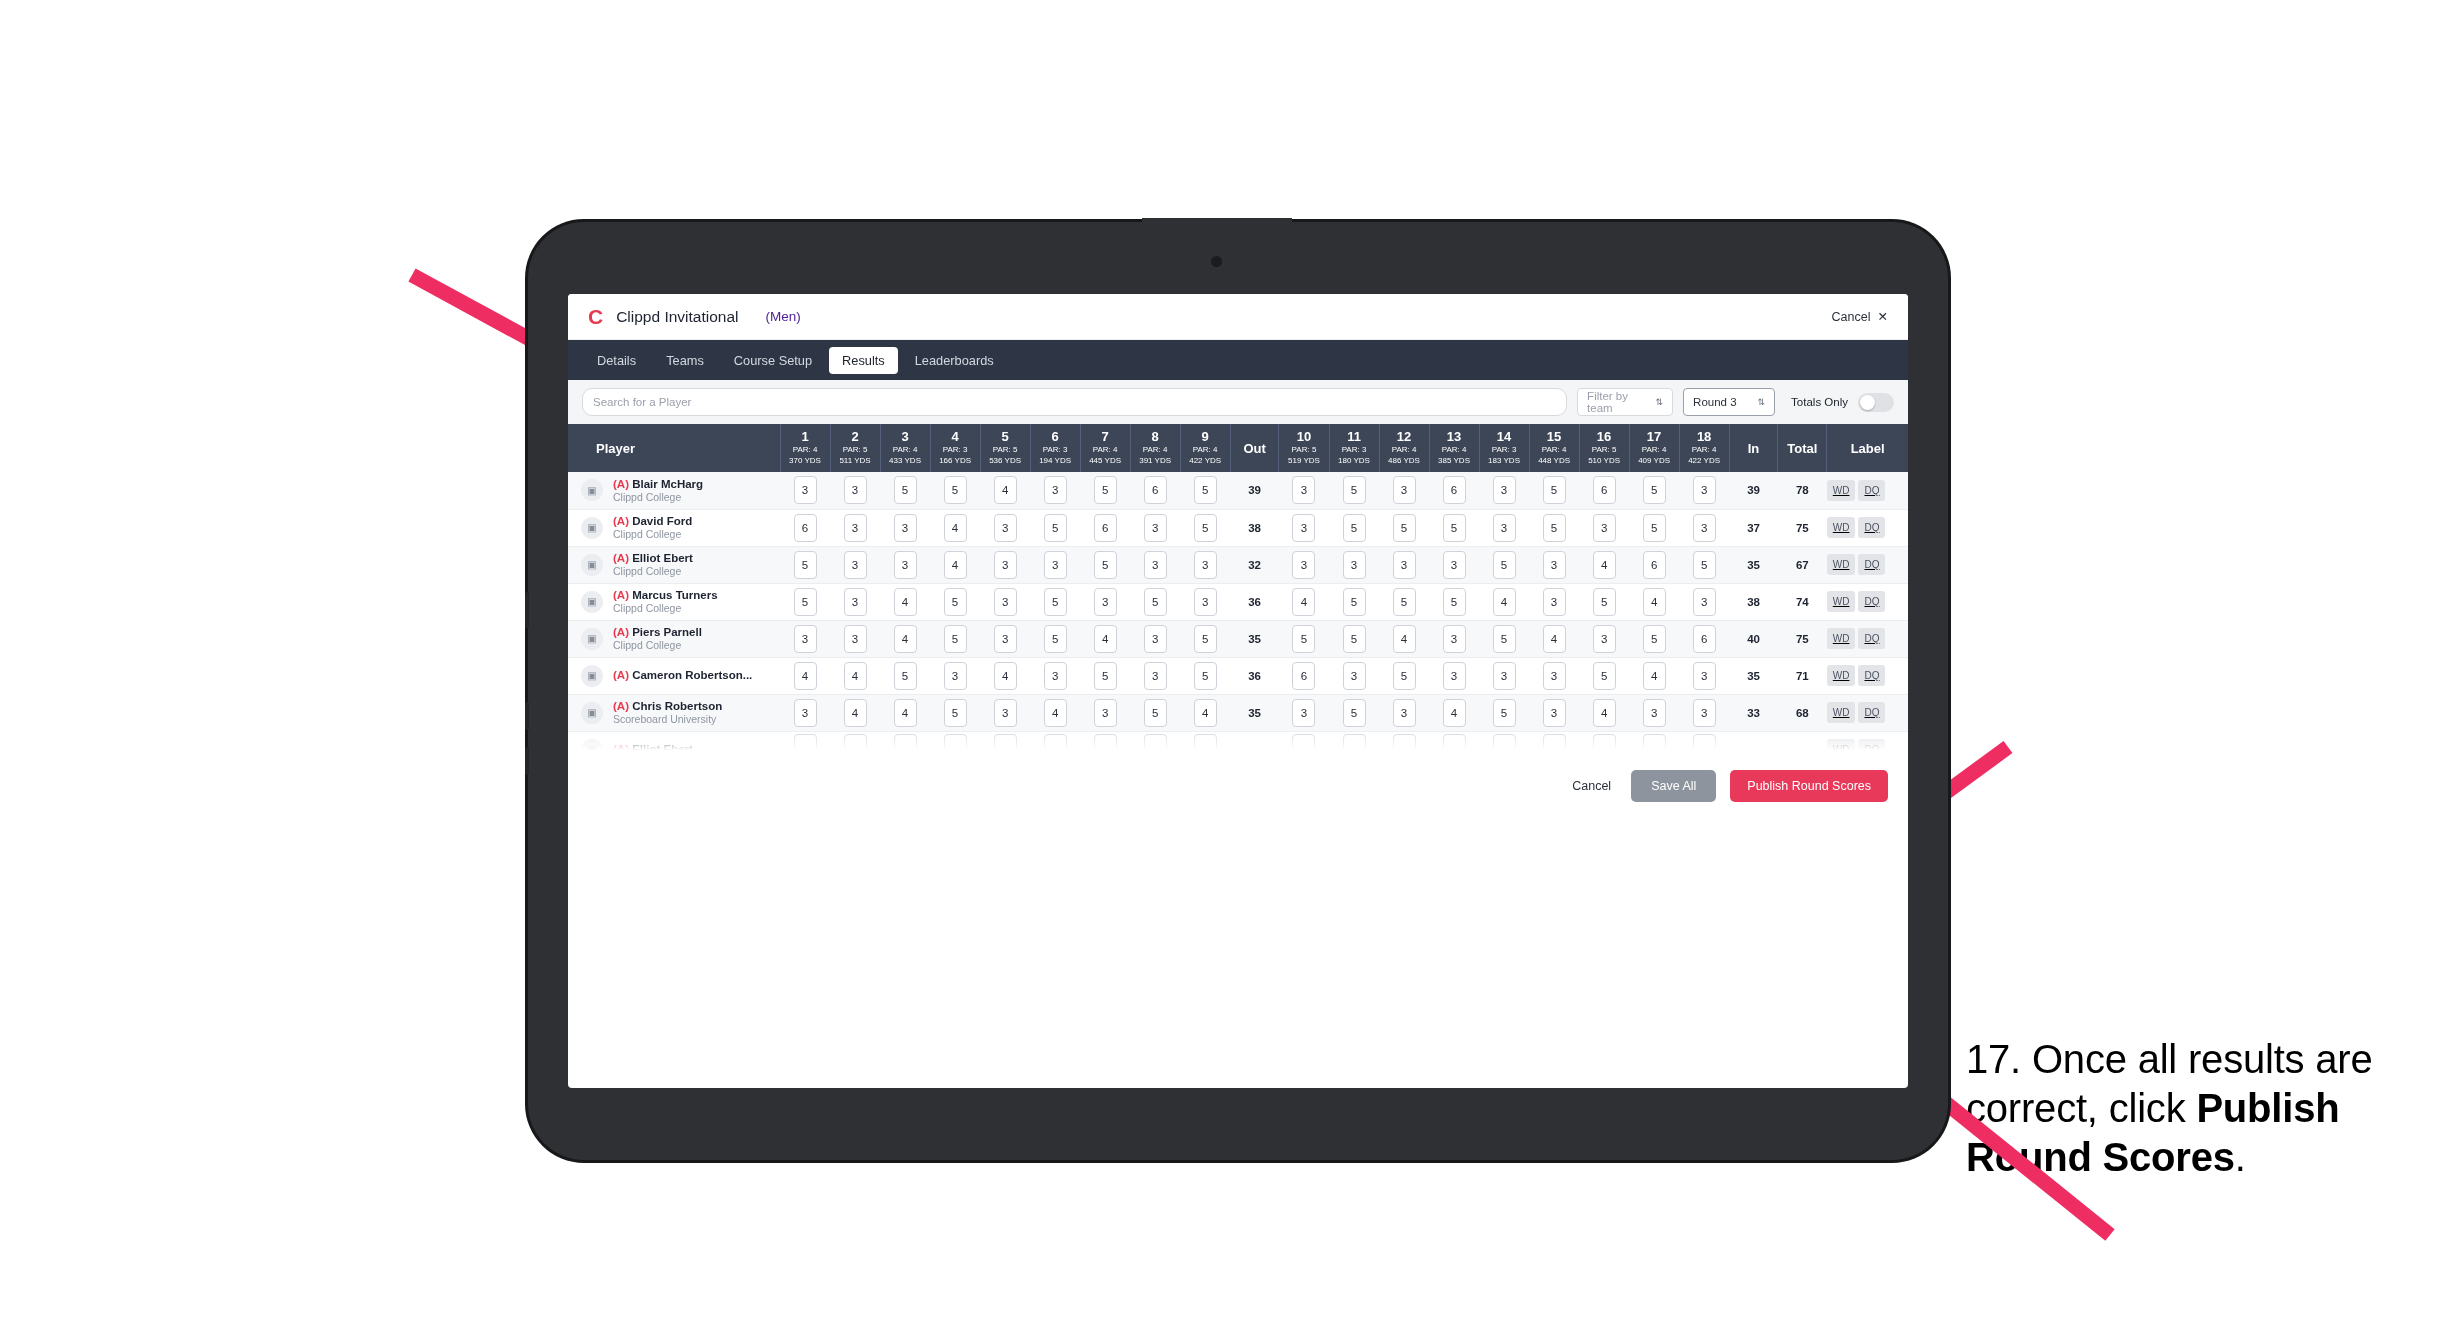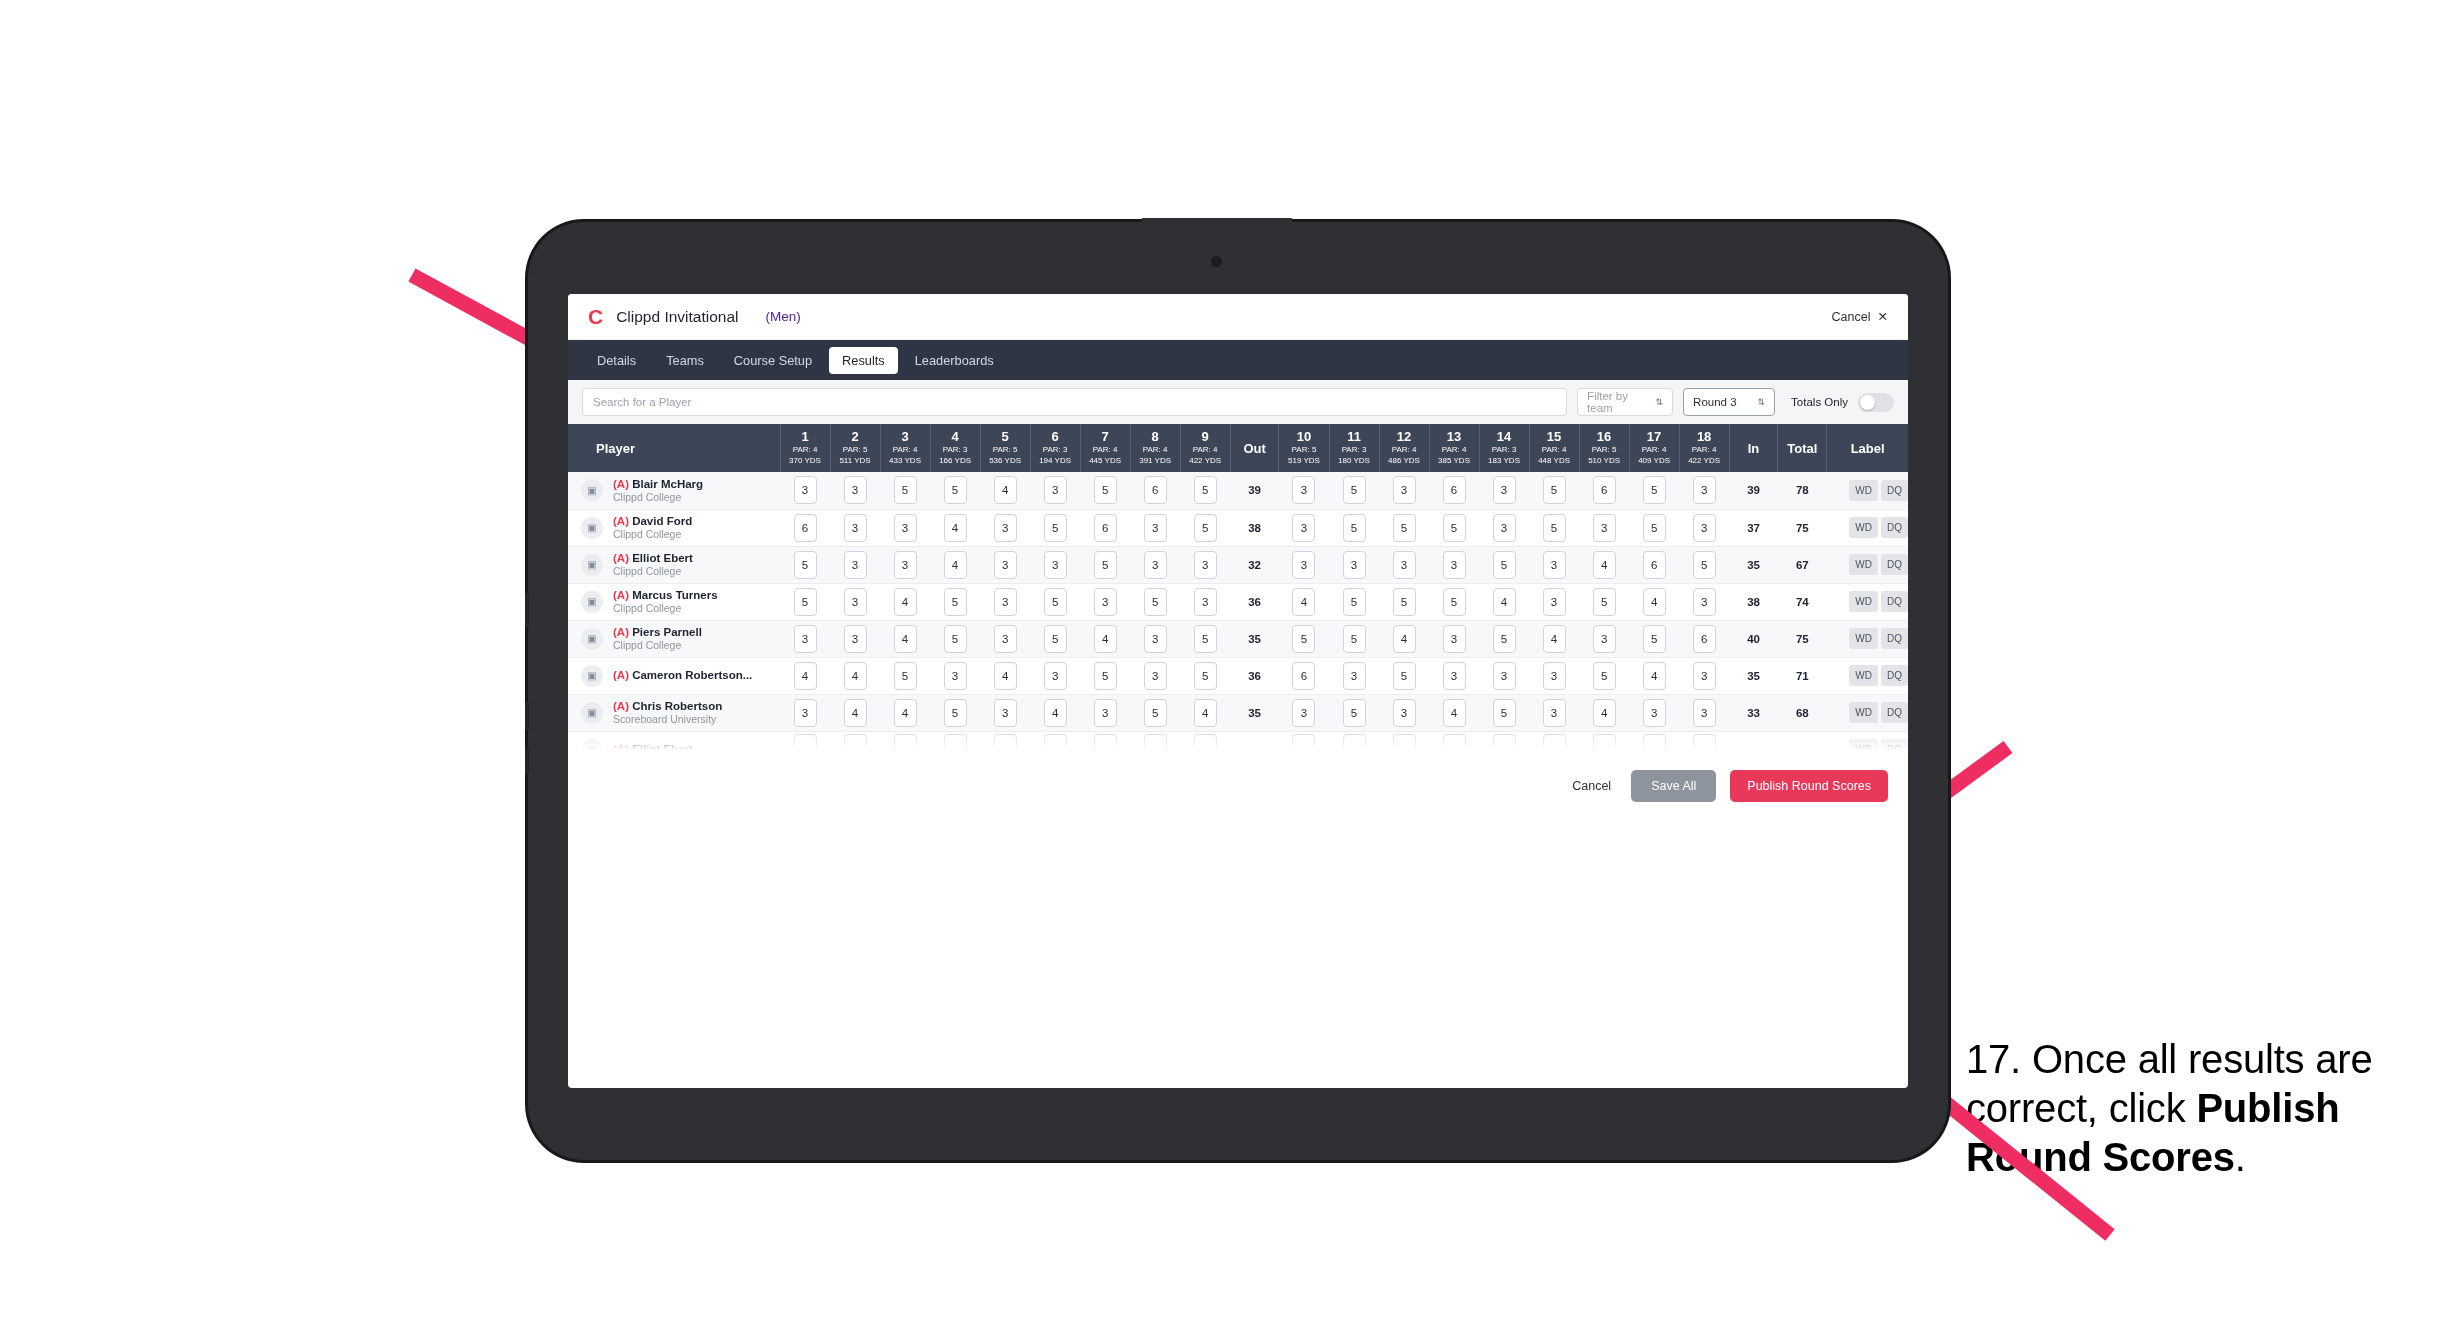--- a/index.html
+++ b/index.html
@@ -106,21 +106,21 @@
     border-radius: 4px; cursor: pointer; white-space: nowrap;
   }
   .tab.active { background: #fff; color: #20252f; font-weight: 400; }
 
   
   #filters {
     height: 44px; background: #f4f5f7; display: flex; align-items: center;
     padding: 0 14px; gap: 10px;
   }
   #search-input {
-    flex: 1; height: 28px; border: 1px solid #d7dadf; border-radius: 4px;
+    flex: 1; height: 28px; border: 1px solid #d7dadf; border-radius: 10px;
     background: #fff; font-size: 11.5px; color: #9aa0ab;
     padding: 0 10px; display: flex; align-items: center;
   }
   .select-box {
     height: 28px; border: 1px solid #9aa0ab; border-radius: 4px;
     background: #fff; font-size: 11.5px; color: #2a2f3a;
     padding: 10px 9px; display: flex; align-items: center; gap: 14px;
     cursor: pointer;
   }
   .select-box.placeholder { color: #9aa0ab; border-color: #d7dadf; }
@@ -168,21 +168,21 @@
   .p-name { font-size: 11.5px; color: #1d2330; font-weight: 700; line-height: 1.25; text-align: left; }
   .p-name .amateur { color: #e8394f; }
   .p-team { font-size: 10.5px; color: #8e95a1; line-height: 1.25; text-align: left; }
 
   .scorebox {
     display: inline-flex; align-items: center; justify-content: center;
     width: 23px; height: 28px; border: 1px solid #cfd3d9; border-radius: 4px;
     background: #fff; font-size: 11.5px; color: #2a2f3a;
   }
   td.total-cell { font-size: 11.5px; font-weight: 700; color: #1d2330; }
-  .lblcell { display: flex; gap: 3px; justify-content: flex-end; }
+  .lblcell { display: flex; gap: 3px; justify-content: flex-start; text-decoration: underline; }
   .lbl {
     background: #e2e4e8; color: #4b5261; font-size: 10px;
     padding: 5px 6px; border-radius: 3px; cursor: pointer;
   }
   #fade-row { position: absolute; left:0; right:0; bottom:0; height: 26px;
               background: linear-gradient(to bottom, rgba(255,255,255,0) 0%, #fff 78%); }
 
   
   #footer {
     height: 60px; background: #fff; display: flex; align-items: center;

